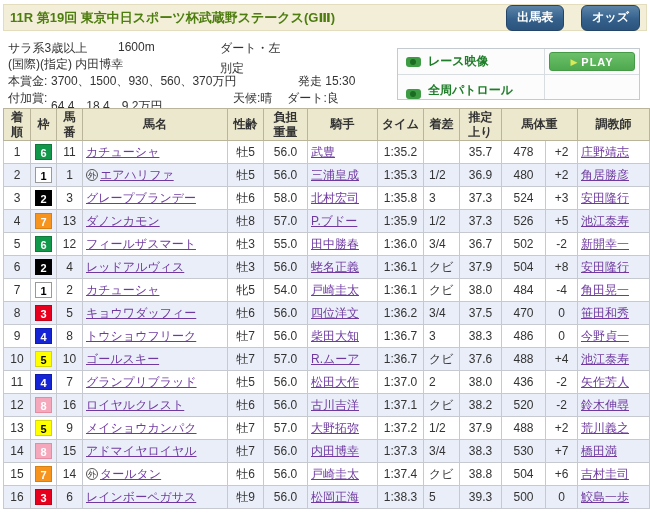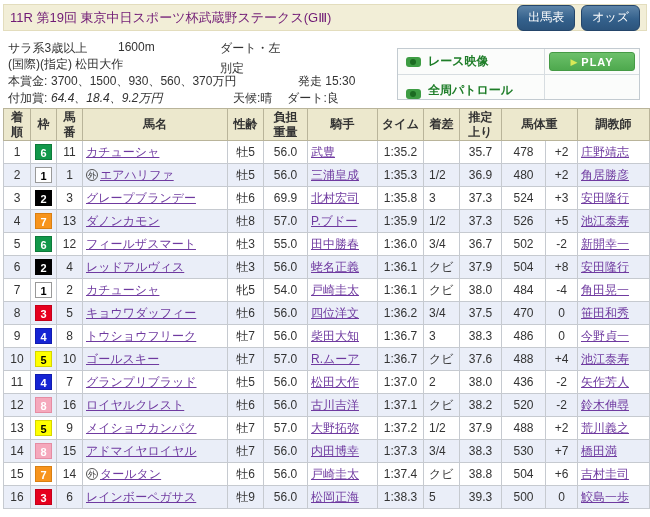--- a/index.html
+++ b/index.html
@@ -11,41 +11,41 @@
     position:relative; overflow:hidden;
   }
   .page { position:absolute; inset:0; }
 
   
   .titlebar {
     position:absolute; left:3px; top:4px; width:644px; height:27px;
     background:#f2eed7; border:1px solid #e3ddbd;
     display:flex; align-items:center; padding:0 6px;
   }
-  .titlebar .ttl { font-weight:normal; color:#701a75; font-size:13px; flex:1; }
+  .titlebar .ttl { font-weight:bold; color:#4d7c0f; font-size:13px; flex:1; }
   .hbtn {
-    display:inline-block; margin-left:6px; padding:3px 10px 4px;
+    display:inline-block; margin-left:17px; padding:3px 10px 4px;
     background:linear-gradient(#5d84a8,#34618c 55%,#2c547c);
     border:1px solid #24456a; border-radius:6px;
-    color:#fff; font-weight:normal; font-size:12px; cursor:pointer;
+    color:#fff; font-weight:bold; font-size:12px; cursor:pointer;
   }
 
   
   .raceinfo { position:absolute; left:5px; top:40px; width:392px; height:66px; }
   .raceinfo span { position:absolute; white-space:nowrap; color:#333; }
   .ri-class   { left:3px;  top:0; }
   .ri-dist    { left:113px; top:0; }
   .ri-track   { left:215px; top:0; }
   .ri-cond    { left:3px;  top:16px; }
   .ri-rule    { left:215px; top:20px; }
   .ri-plabel  { left:3px;  top:33px; }
   .ri-prize   { left:46px; top:33px; }
   .ri-start   { left:293px; top:33px; }
   .ri-elabel  { left:3px;  top:50px;text-align:right; }
-  .ri-extra   { left:46px; top:50px;font-style:italic; }
+  .ri-extra   { left:46px; top:58px; }
   .ri-weather { left:228px; top:50px; }
   .ri-going   { left:282px; top:50px;text-align:right; }
 
   
   .media {
     position:absolute; left:397px; top:48px; width:243px; height:52px;
     border:1px solid #c3cbd1; background:#fbfcfb;
   }
   .media-row { display:flex; align-items:center; height:25px; padding-left:8px; }
   .media-row + .media-row { border-top:1px solid #d7dde1;align-items:flex-end; }
@@ -106,21 +106,21 @@
   <div class="titlebar">
     <span class="ttl">11R 第19回 東京中日スポーツ杯武蔵野ステークス(GⅢ)</span>
     <span class="hbtn">出馬表</span>
     <span class="hbtn">オッズ</span>
   </div>
 
   <div class="raceinfo">
     <span class="ri-class">サラ系3歳以上</span>
     <span class="ri-dist">1600m</span>
     <span class="ri-track">ダート・左</span>
-    <span class="ri-cond">(国際)(指定) 松田大作</span>
+    <span class="ri-cond">(国際)(指定) 内田博幸</span>
     <span class="ri-rule">別定</span>
     <span class="ri-plabel">本賞金:</span>
     <span class="ri-prize">3700、1500、930、560、370万円</span>
     <span class="ri-start">発走 15:30</span>
     <span class="ri-elabel">付加賞:</span>
     <span class="ri-extra">64.4、18.4、9.2万円</span>
     <span class="ri-weather">天候:晴</span>
     <span class="ri-going">ダート:良</span>
   </div>
 
@@ -215,21 +215,21 @@
       <td class="c-trainer"><a class="lnk">角居勝彦</a></td>
       <td>1</td>
     </tr>
 
     <tr>
       <td>3</td>
       <td><span class="frame-box" style="background: rgb(0, 0, 0); color: rgb(255, 255, 255); border: 1px solid rgb(0, 0, 0);">2</span></td>
       <td>3</td>
       <td class="c-name"><a class="lnk">グレープブランデー</a></td>
       <td>牡6</td>
-      <td>69.9</td>
+      <td>58.0</td>
       <td class="c-jockey"><a class="lnk">北村宏司</a></td>
       <td>1:35.8</td>
       <td class="c-margin">3</td>
       <td>37.3</td>
       <td>524</td>
       <td>+3</td>
       <td class="c-trainer"><a class="lnk">安田隆行</a></td>
       <td>11</td>
     </tr>
 

